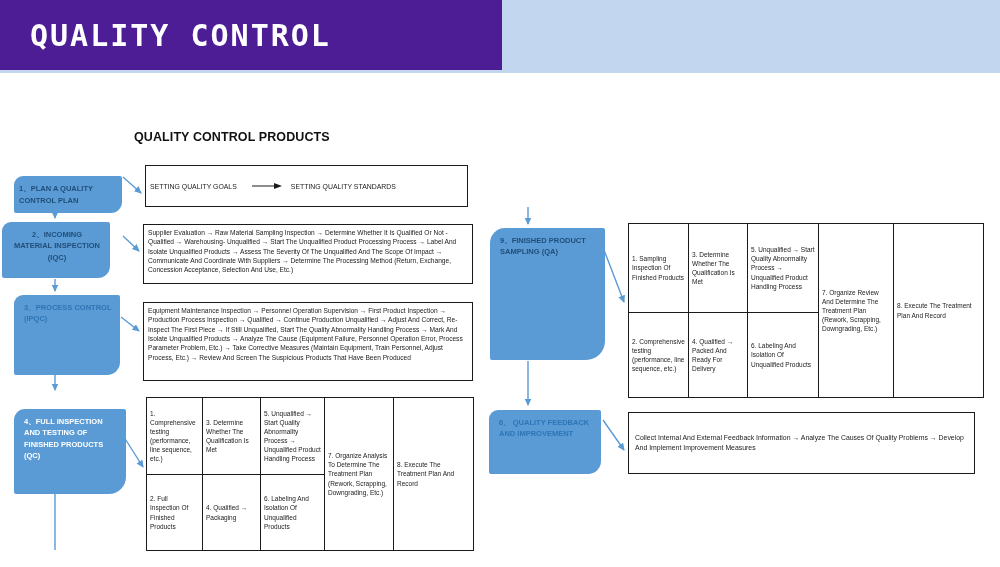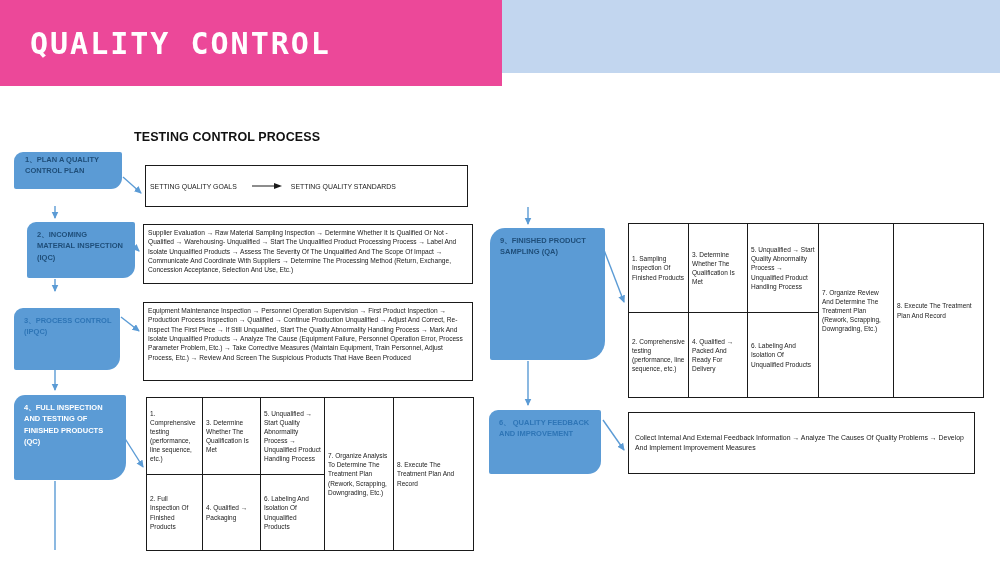--- a/index.html
+++ b/index.html
@@ -1,37 +1,37 @@
 <!DOCTYPE html>
 <html><head>
 <meta charset="utf-8">
 <style>
   html,body{margin:0;padding:0;background:#fff;}
   .slide{position:relative;width:1000px;height:567px;background:#ffffff;overflow:hidden;
          font-family:"Liberation Sans",sans-serif;}
 
   
   .header-strip{position:absolute;left:0;top:0;width:1000px;height:73px;background:#c2d6ef;}
-  .header-bar{position:absolute;left:0;top:0;width:502px;height:86px;background:#ec4899;
+  .header-bar{position:absolute;left:0;top:0;width:502px;height:70px;background:#4c1d95;
               display:flex;align-items:center;}
   .header-title{margin:0 0 0 30px;color:#ffffff;font-family:"DejaVu Sans Mono",monospace;
                 font-size:30px;font-weight:bold;letter-spacing:2px;white-space:nowrap;}
 
   .section-title{position:absolute;left:134px;top:130px;font-size:12.5px;font-weight:bold;
                  color:#111;letter-spacing:.1px;}
 
   
   .step{position:absolute;background:#5b9bd5;font-weight:bold;font-size:7.5px;line-height:1.5;
         box-sizing:border-box;padding:7px 8px 0 10px;}
   .step .lbl{display:block;}
-  .step1{left:14px;top:152px;width:108px;height:37px;color:#1f4e79;
-         border-radius:9px 2px 11px 2px;display:flex;align-items:flex-start;padding:2px 6px 2px 11px;}
-  .step2{left:27px;top:222px;width:108px;height:56px;color:#1f4e79;border-radius:9px 2px 12px 2px;}
-  .step3{left:14px;top:295px;width:106px;height:62px;color:#2e75b6;border-radius:9px 2px 13px 2px;margin-top:13px;}
-  .step4{left:14px;top:395px;width:112px;height:85px;color:#ffffff;border-radius:11px 2px 17px 2px;}
+  .step1{left:14px;top:176px;width:108px;height:37px;color:#1f4e79;
+         border-radius:9px 2px 11px 2px;display:flex;align-items:center;padding:2px 6px 2px 5px;}
+  .step2{left:2px;top:222px;width:108px;height:56px;color:#1f4e79;border-radius:9px 2px 12px 2px;text-align:center;}
+  .step3{left:14px;top:295px;width:106px;height:80px;color:#2e75b6;border-radius:9px 2px 13px 2px;}
+  .step4{left:14px;top:409px;width:112px;height:85px;color:#ffffff;border-radius:11px 2px 17px 2px;}
   .step5{left:490px;top:228px;width:115px;height:132px;color:#1f4e79;border-radius:15px 2px 19px 2px;}
   .step6{left:489px;top:410px;width:112px;height:64px;color:#2e75b6;border-radius:9px 2px 13px 2px;}
 
   
   .textbox{position:absolute;background:#fff;border:1.4px solid #1a1a1a;box-sizing:border-box;
            color:#1a1a1a;}
   .tb1{left:145px;top:165px;width:323px;height:42px;display:flex;align-items:center;
        font-size:6.9px;padding:0 4px 0 4px;}
   .tb1 .harrow{display:inline-flex;margin:0 9px 0 15px;}
   .tb2{left:143px;top:224px;width:330px;height:60px;font-size:6.6px;line-height:1.42;
@@ -55,21 +55,21 @@
 </head>
 <body>
 
 <div class="slide">
 
   <div class="header-strip"></div>
   <div class="header-bar">
     <h1 class="header-title">QUALITY CONTROL</h1>
   </div>
 
-  <div class="section-title">TESTING CONTROL PROCESS</div>
+  <div class="section-title">QUALITY CONTROL PRODUCTS</div>
 
   <svg class="connectors" viewBox="0 0 1000 567" xmlns="http://www.w3.org/2000/svg">
     <defs>
       <marker id="ah" markerWidth="9" markerHeight="8" refX="6.5" refY="3.5" orient="auto" markerUnits="userSpaceOnUse">
         <path d="M0,0 L7.5,3.5 L0,7 z" fill="#5b9bd5"></path>
       </marker>
     </defs>
     <g stroke="#5b9bd5" stroke-width="1.4" fill="none">
       <line x1="55" y1="206" x2="55" y2="218" marker-end="url(#ah)"></line>
       <line x1="55" y1="279" x2="55" y2="291" marker-end="url(#ah)"></line>

